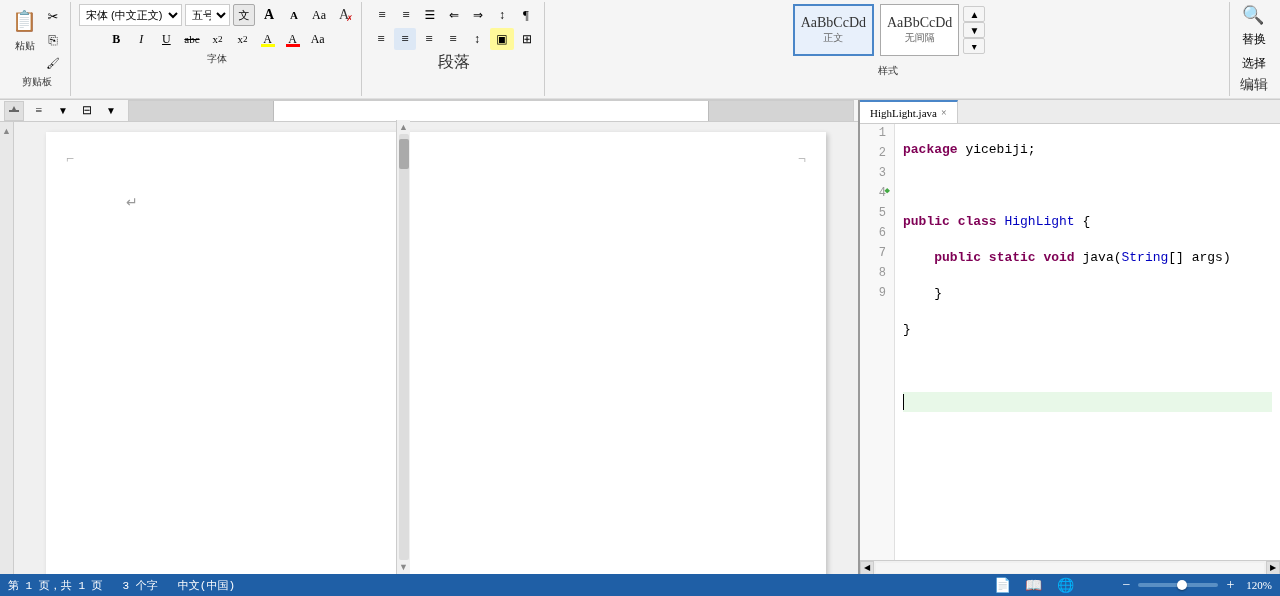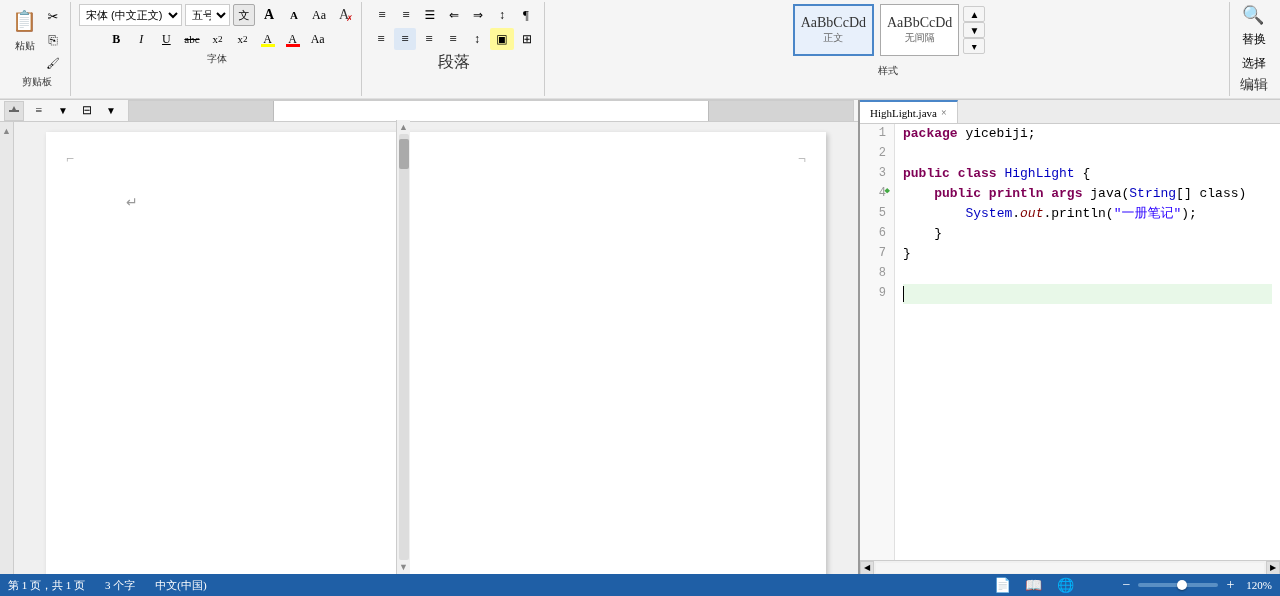--- a/index.html
+++ b/index.html
@@ -29,36 +29,36 @@
     
     .editor-area { flex: 0 0 860px; display: flex; flex-direction: column; background: #f0f0f0; border-right: 2px solid #999; }
     .ruler-area { height: 22px; background: #f5f5f5; border-bottom: 1px solid #ccc; display: flex; align-items: center; padding: 0 4px; }
 
     .editor-scroll { flex: 1; overflow: auto; display: flex; flex-direction: column; align-items: center; padding: 10px; }
     .page { background: white; width: 780px; min-height: 500px; box-shadow: 2px 2px 5px rgba(0,0,0,0.2); position: relative; padding: 60px 80px; }
     .page-content { min-height: 380px; outline: none; font-size: 12px; line-height: 1.5; }
 
     
     .status-bar { height: 22px; background: #1f5fa6; display: flex; align-items: center; padding: 0 8px; gap: 20px; color: white; font-size: 11px; }
-    .status-item { display: flex; align-items: center; gap: 4px; }
+    .status-item { display: flex; align-items: center; gap: 4px; font-family: Liberation Mono, monospace; }
 
     
     .zoom-area { display: flex; align-items: center; gap: 4px; margin-left: auto; }
     .zoom-slider { width: 80px; height: 4px; background: #5a8fc4; border-radius: 2px; position: relative; cursor: pointer; }
     .zoom-thumb { position: absolute; width: 10px; height: 10px; background: white; border-radius: 50%; top: -3px; left: 55%; transform: translateX(-50%); box-shadow: 0 1px 2px rgba(0,0,0,0.4); }
     .zoom-btn { color: white; cursor: pointer; font-size: 14px; width: 16px; height: 16px; display: flex; align-items: center; justify-content: center; }
     .java-editor-light { flex: 1; display: flex; flex-direction: column; background: white; }
     .java-tab-bar { display: flex; align-items: center; background: #ececec; border-bottom: 1px solid #ccc; height: 24px; }
     .java-tab { display: flex; align-items: center; gap: 4px; padding: 0 10px; height: 100%; background: white; border-right: 1px solid #ccc; font-size: 11px; cursor: pointer; border-top: 2px solid #4a86c8; }
     .java-tab-close { color: #666; font-size: 10px; cursor: pointer; }
     .java-code-area { flex: 1; overflow: auto; font-family: 'Consolas', 'Courier New', monospace; font-size: 13px; padding: 0; display: flex; }
     .line-numbers { background: #f8f8f8; border-right: 1px solid #e0e0e0; padding: 0 8px; min-width: 35px; color: #999; font-size: 12px; line-height: 1.6; text-align: right; user-select: none; }
     .line-num { height: 20px; display: flex; align-items: center; justify-content: flex-end; font-size: 12px; }
     .code-content { flex: 1; padding: 0 8px; line-height: 1.6; }
-    .code-line { height: 20px; display: flex; align-items: center; font-size: 13px; white-space: pre; }
+    .code-line { height: 20px; display: flex; align-items: center; font-size: 13px; white-space: pre; margin-top: 16px; }
     
     
     .kw { color: #7f0055; font-weight: bold; }
     .cl { color: #0000c0; }
     .cursor-line { background: #e8f8e8; }
 
     
     .java-bottom-scroll { height: 14px; background: #f0f0f0; border-top: 1px solid #ccc; display: flex; align-items: center; }
     .scroll-left-btn { width: 14px; height: 14px; background: #e0e0e0; border: 1px solid #ccc; display: flex; align-items: center; justify-content: center; font-size: 8px; cursor: pointer; }
     .scroll-track { flex: 1; height: 10px; background: #f5f5f5; margin: 0 2px; }
@@ -273,37 +273,28 @@
           <span class="kw">class</span>
           <span> </span>
           <span class="cl">HighLight</span>
           <span> {</span>
         </div>
 
         <div class="code-line">
           <span>    </span>
           <span class="kw">public</span>
           <span> </span>
-          <span class="kw">println</span>
+          <span class="kw">static</span>
           <span> </span>
-          <span class="kw">args</span>
+          <span class="kw">void</span>
           <span> java(</span>
           <span class="cl">String</span>
-          <span>[] class)</span>
-        </div>
-
-        <div class="code-line">
-          <span>        </span>
-          <span class="cl">System</span>
-          <span>.</span>
-          <span style="color:#800000; font-style:italic;">out</span>
-          <span>.println(</span>
-          <span style="color:#2a00ff;">"一册笔记"</span>
-          <span>);</span>
-        </div>
+          <span>[] args)</span>
+        </div>
+
 
         <div class="code-line">
           <span>    }</span>
         </div>
 
         <div class="code-line">
           <span>}</span>
         </div>
 
         <div class="code-line">&nbsp;</div>

